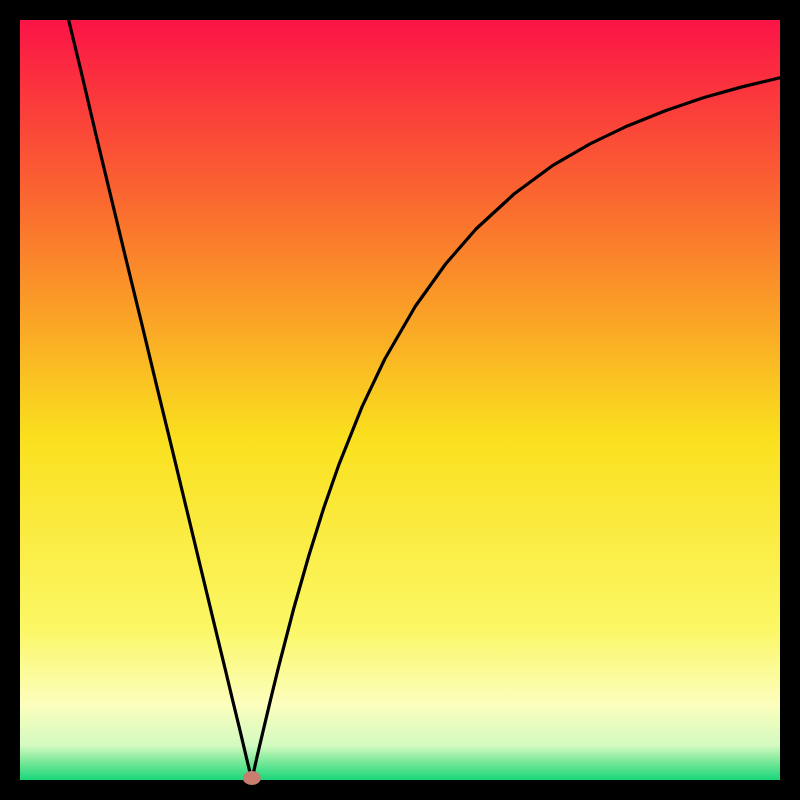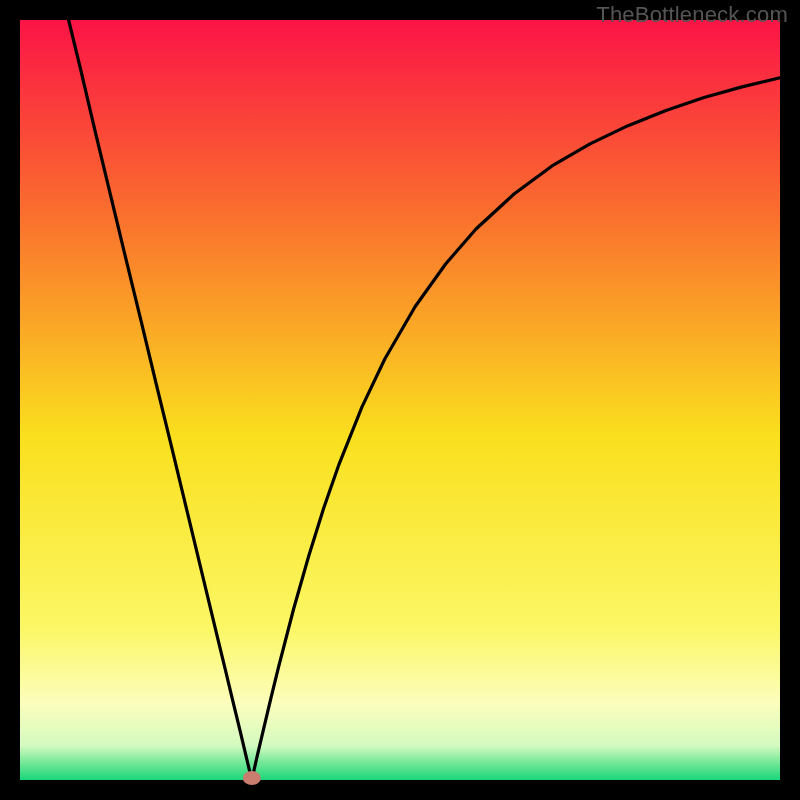--- a/index.html
+++ b/index.html
@@ -25,21 +25,20 @@
     letter-spacing: 0.2px;
   }
   svg {
     display: block;
   }
 </style>
 </head>
 <body>
 
 <div id="root" class="chart-frame">
-  <div class="watermark">TheBottleneck.com</div>
   <svg id="chart-svg" width="800" height="800" viewBox="0 0 800 800">
       <rect x="0" y="0" width="800" height="800" fill="#000"></rect>
       <defs>
         <linearGradient id="bgGrad" x1="0" y1="0" x2="0" y2="1">
           <stop offset="0%" stop-color="#fb1446"></stop>
           <stop offset="25%" stop-color="#fa6d2e"></stop>
           <stop offset="55.00000000000001%" stop-color="#fae01e"></stop>
           <stop offset="80%" stop-color="#fbf765"></stop>
           <stop offset="90%" stop-color="#fcfebd"></stop>
           <stop offset="95.5%" stop-color="#d3fac0"></stop>

